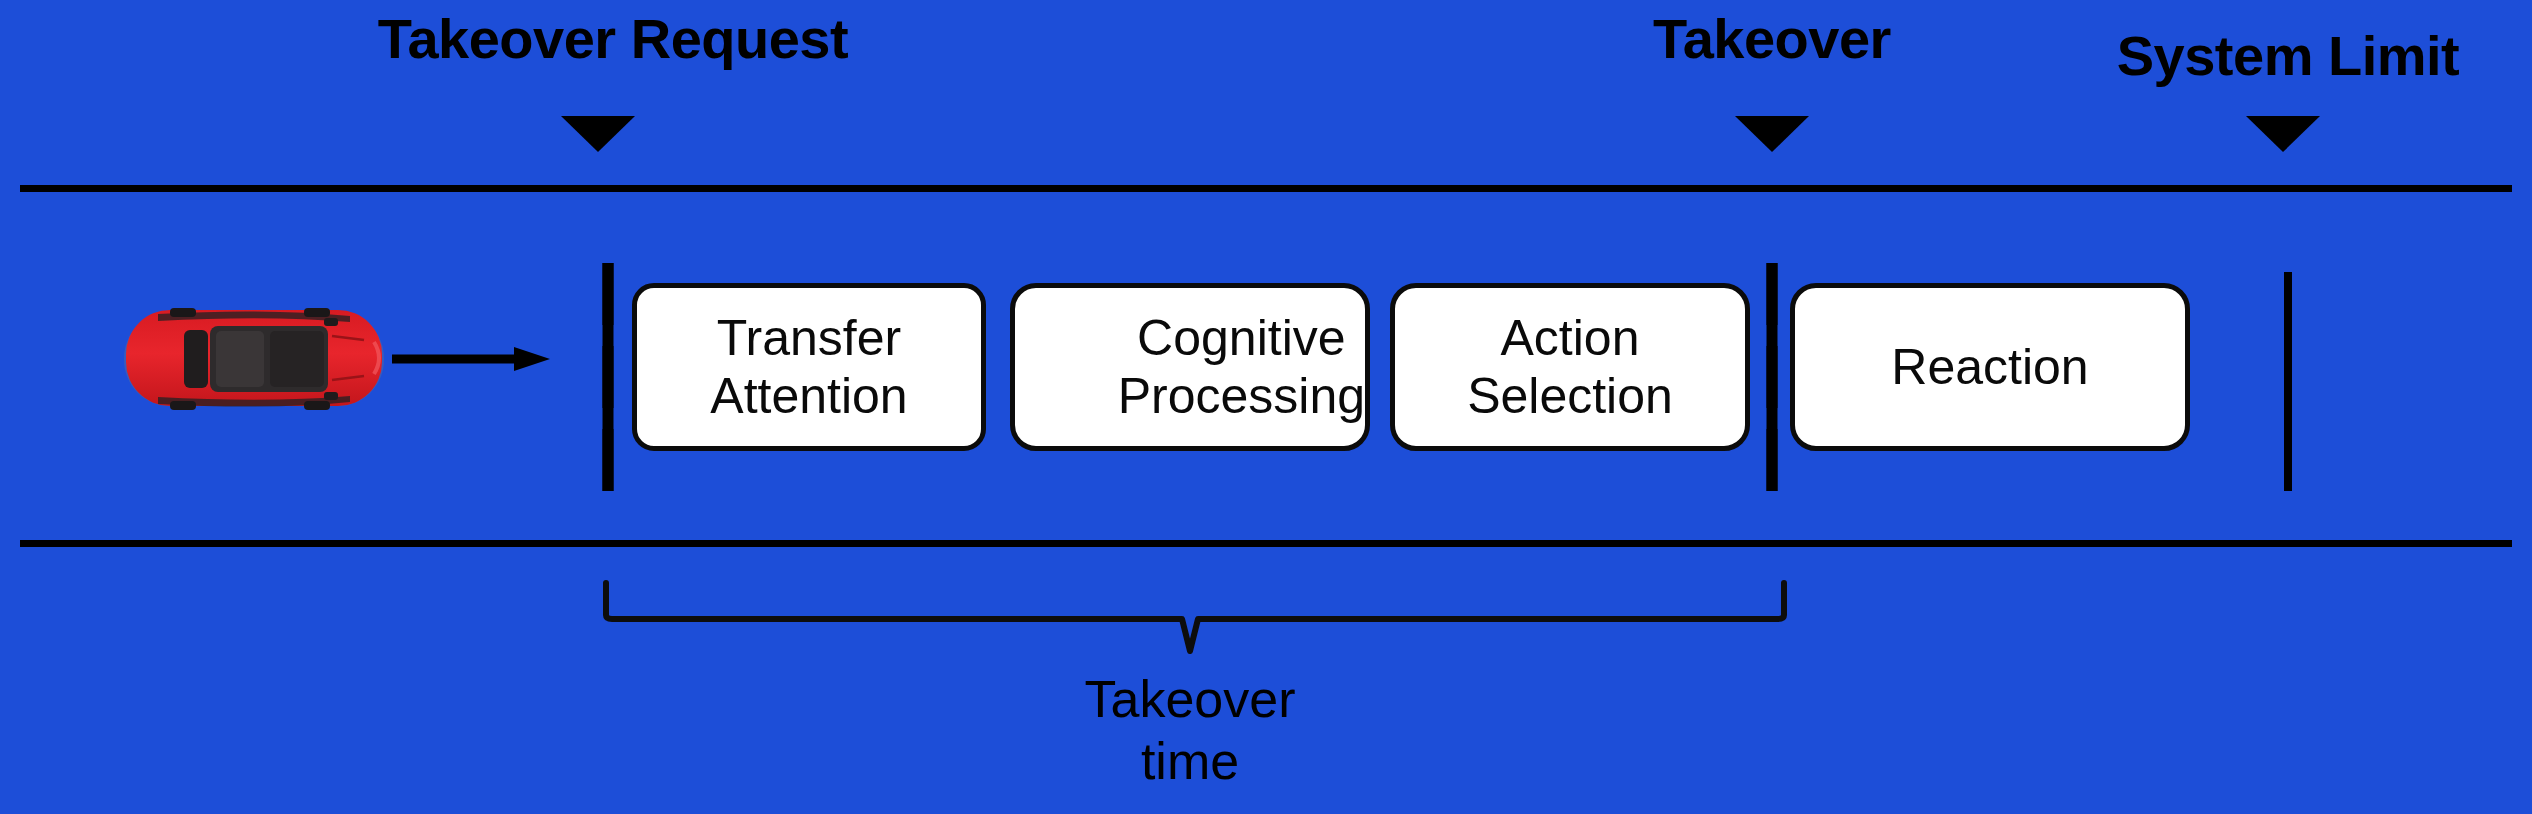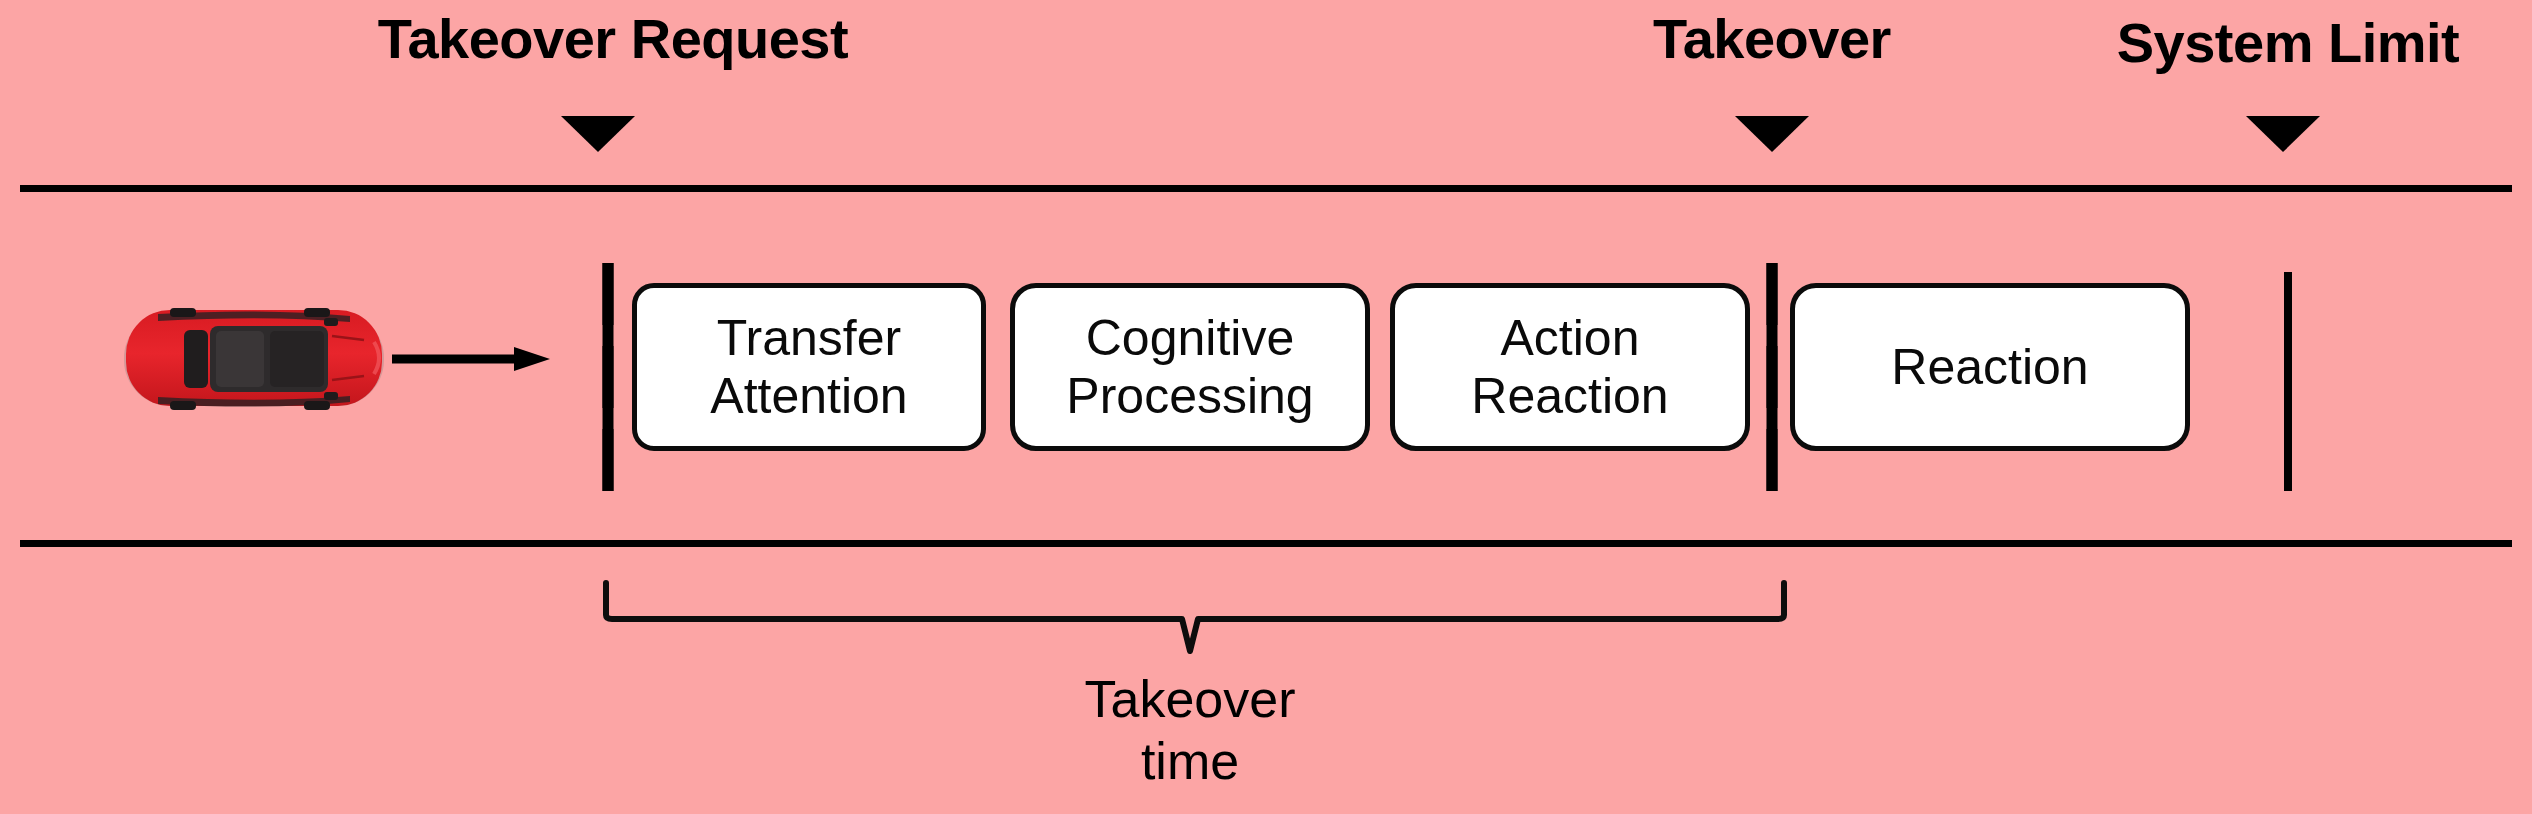--- a/index.html
+++ b/index.html
@@ -8,21 +8,21 @@
     background: #ffffff;
   }
   body {
     font-family: "Liberation Sans", sans-serif;
     color: #000000;
   }
   #diagram-root {
     position: relative;
     width: 2532px;
     height: 814px;
-    background: #fca5a5;
+    background: #1d4ed8;
     overflow: hidden;
   }
 
   
   .marker-label {
     position: absolute;
     font-family: "Liberation Sans", sans-serif;
     font-weight: bold;
     font-size: 56px;
     line-height: 62px;
@@ -128,21 +128,21 @@
   .stage-box-label {
     font-family: "Liberation Sans", sans-serif;
     font-weight: normal;
     font-size: 50px;
     line-height: 58px;
     color: #0a0a0a;
     white-space: pre-line;
   }
 
   #stage-box-transfer-attention    { left: 632px;  width: 354px; border-radius: 22px; }
-  #stage-box-cognitive-processing  { left: 1010px; width: 360px; }
+  #stage-box-cognitive-processing  { left: 1010px; width: 360px; justify-content: flex-end; }
   #stage-box-action-selection      { left: 1390px; width: 360px; }
   #stage-box-reaction              { left: 1790px; width: 400px; }
 
   
   #takeover-bracket {
     position: absolute;
     left: 590px;
     top: 575px;
     width: 1210px;
     height: 90px;
@@ -163,21 +163,21 @@
     color: #000;
   }
 </style>
 </head>
 <body>
 
 <div id="diagram-root">
 
   <div class="marker-label" style="left:613px; top:8px;">Takeover Request</div>
   <div class="marker-label" style="left:1772px; top:8px;">Takeover</div>
-  <div class="marker-label" style="left:2288px; top:12px;text-align:center;">System Limit</div>
+  <div class="marker-label" style="left:2288px; top:25px;text-align:center;">System Limit</div>
 
   <div class="marker-triangle" style="left:598px; top:116px;"></div>
   <div class="marker-triangle" style="left:1772px; top:116px;"></div>
   <div class="marker-triangle" style="left:2283px; top:116px;"></div>
 
   <div class="road-line" id="road-line-top"></div>
   <div class="road-line" id="road-line-bottom"></div>
 
   <svg id="car-graphic" viewBox="0 0 272 118">
     <defs>
@@ -230,21 +230,21 @@
 Attention</span>
   </div>
 
   <div class="stage-box" id="stage-box-cognitive-processing">
     <span class="stage-box-label">Cognitive
 Processing</span>
   </div>
 
   <div class="stage-box" id="stage-box-action-selection">
     <span class="stage-box-label">Action
-Reaction</span>
+Selection</span>
   </div>
 
   <div class="stage-box" id="stage-box-reaction">
     <span class="stage-box-label">Reaction</span>
   </div>
 
   <svg id="takeover-bracket" viewBox="0 0 1210 90">
     <path d="M16 8 L16 40 Q16 44 22 44 L592 44 L600 76 L608 44 L1188 44 Q1194 44 1194 40 L1194 8" stroke="#0d0d0d" stroke-width="6" fill="none" stroke-linecap="round" stroke-linejoin="round"></path>
   </svg>
 

